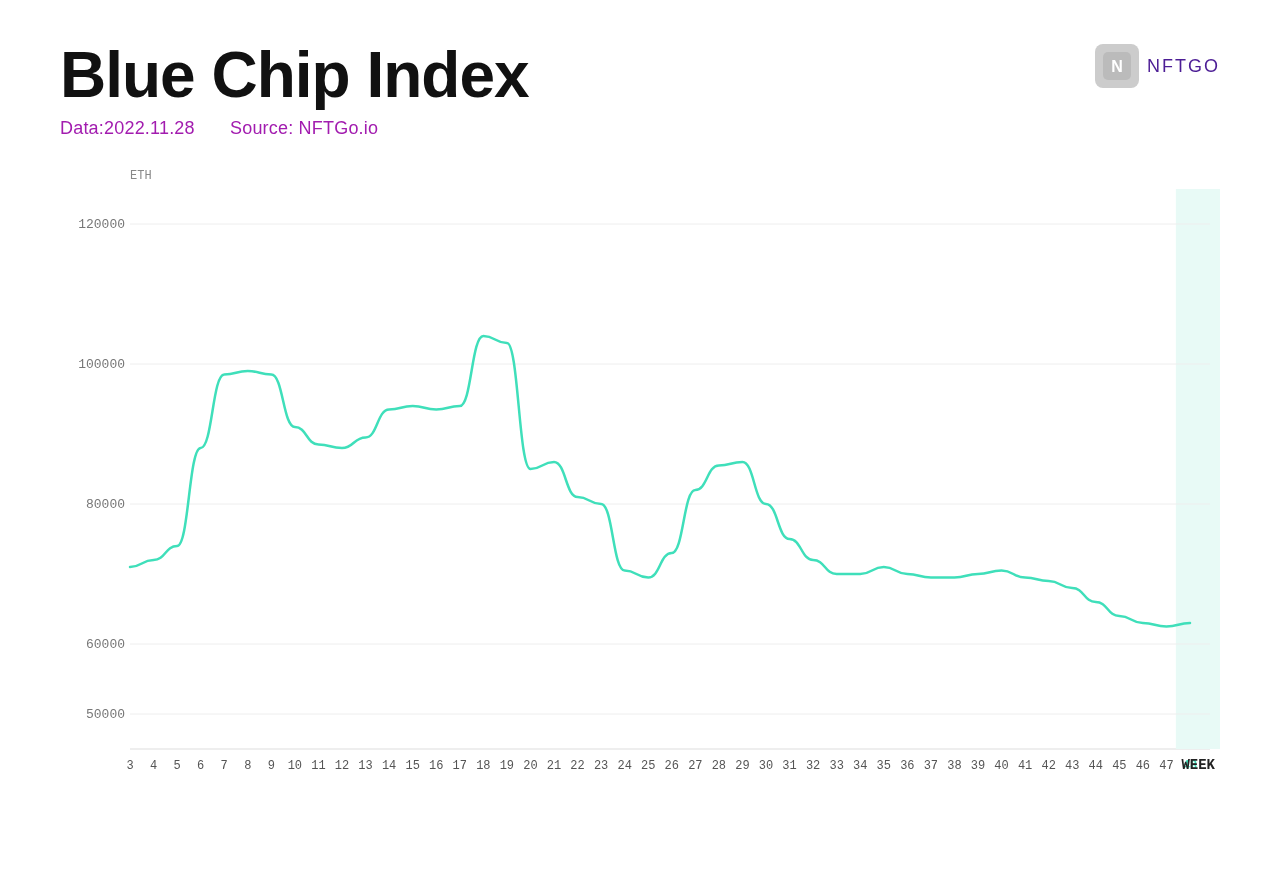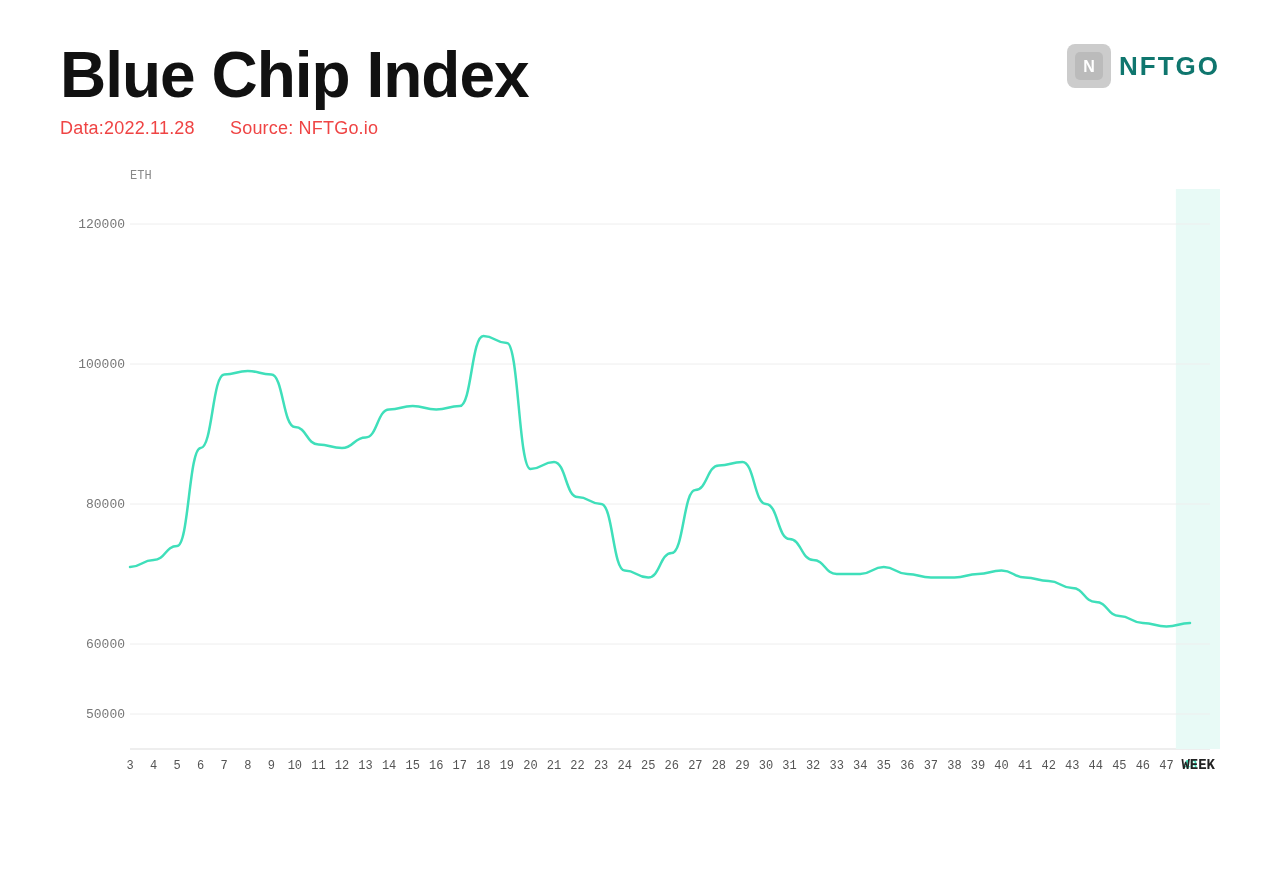--- a/index.html
+++ b/index.html
@@ -23,21 +23,21 @@
     }
     .title {
       font-size: 64px;
       font-weight: 900;
       color: #111111;
       letter-spacing: -1px;
       line-height: 1.1;
     }
     .subtitle {
       font-size: 18px;
-      color: #ef4444;
+      color: #a21caf;
       margin-top: 8px;
       letter-spacing: 0.2px;
     }
     .subtitle span {
       margin-right: 30px;
     }
     .logo {
       position: absolute;
       top: 44px;
       right: 60px;
@@ -48,23 +48,23 @@
     .logo-icon {
       width: 44px;
       height: 44px;
       background: #cccccc;
       border-radius: 8px;
       display: flex;
       align-items: center;
       justify-content: center;
     }
     .logo-text {
-      font-size: 26px;
-      font-weight: 700;
-      color: #0f766e;
+      font-size: 18px;
+      font-weight: 400;
+      color: #4c1d95;
       letter-spacing: 2px;
     }
     .chart-area {
       margin-top: 20px;
       position: relative;
       width: 100%;
       height: 650px;
       font-family: Liberation Mono, monospace;
     }
   </style>

